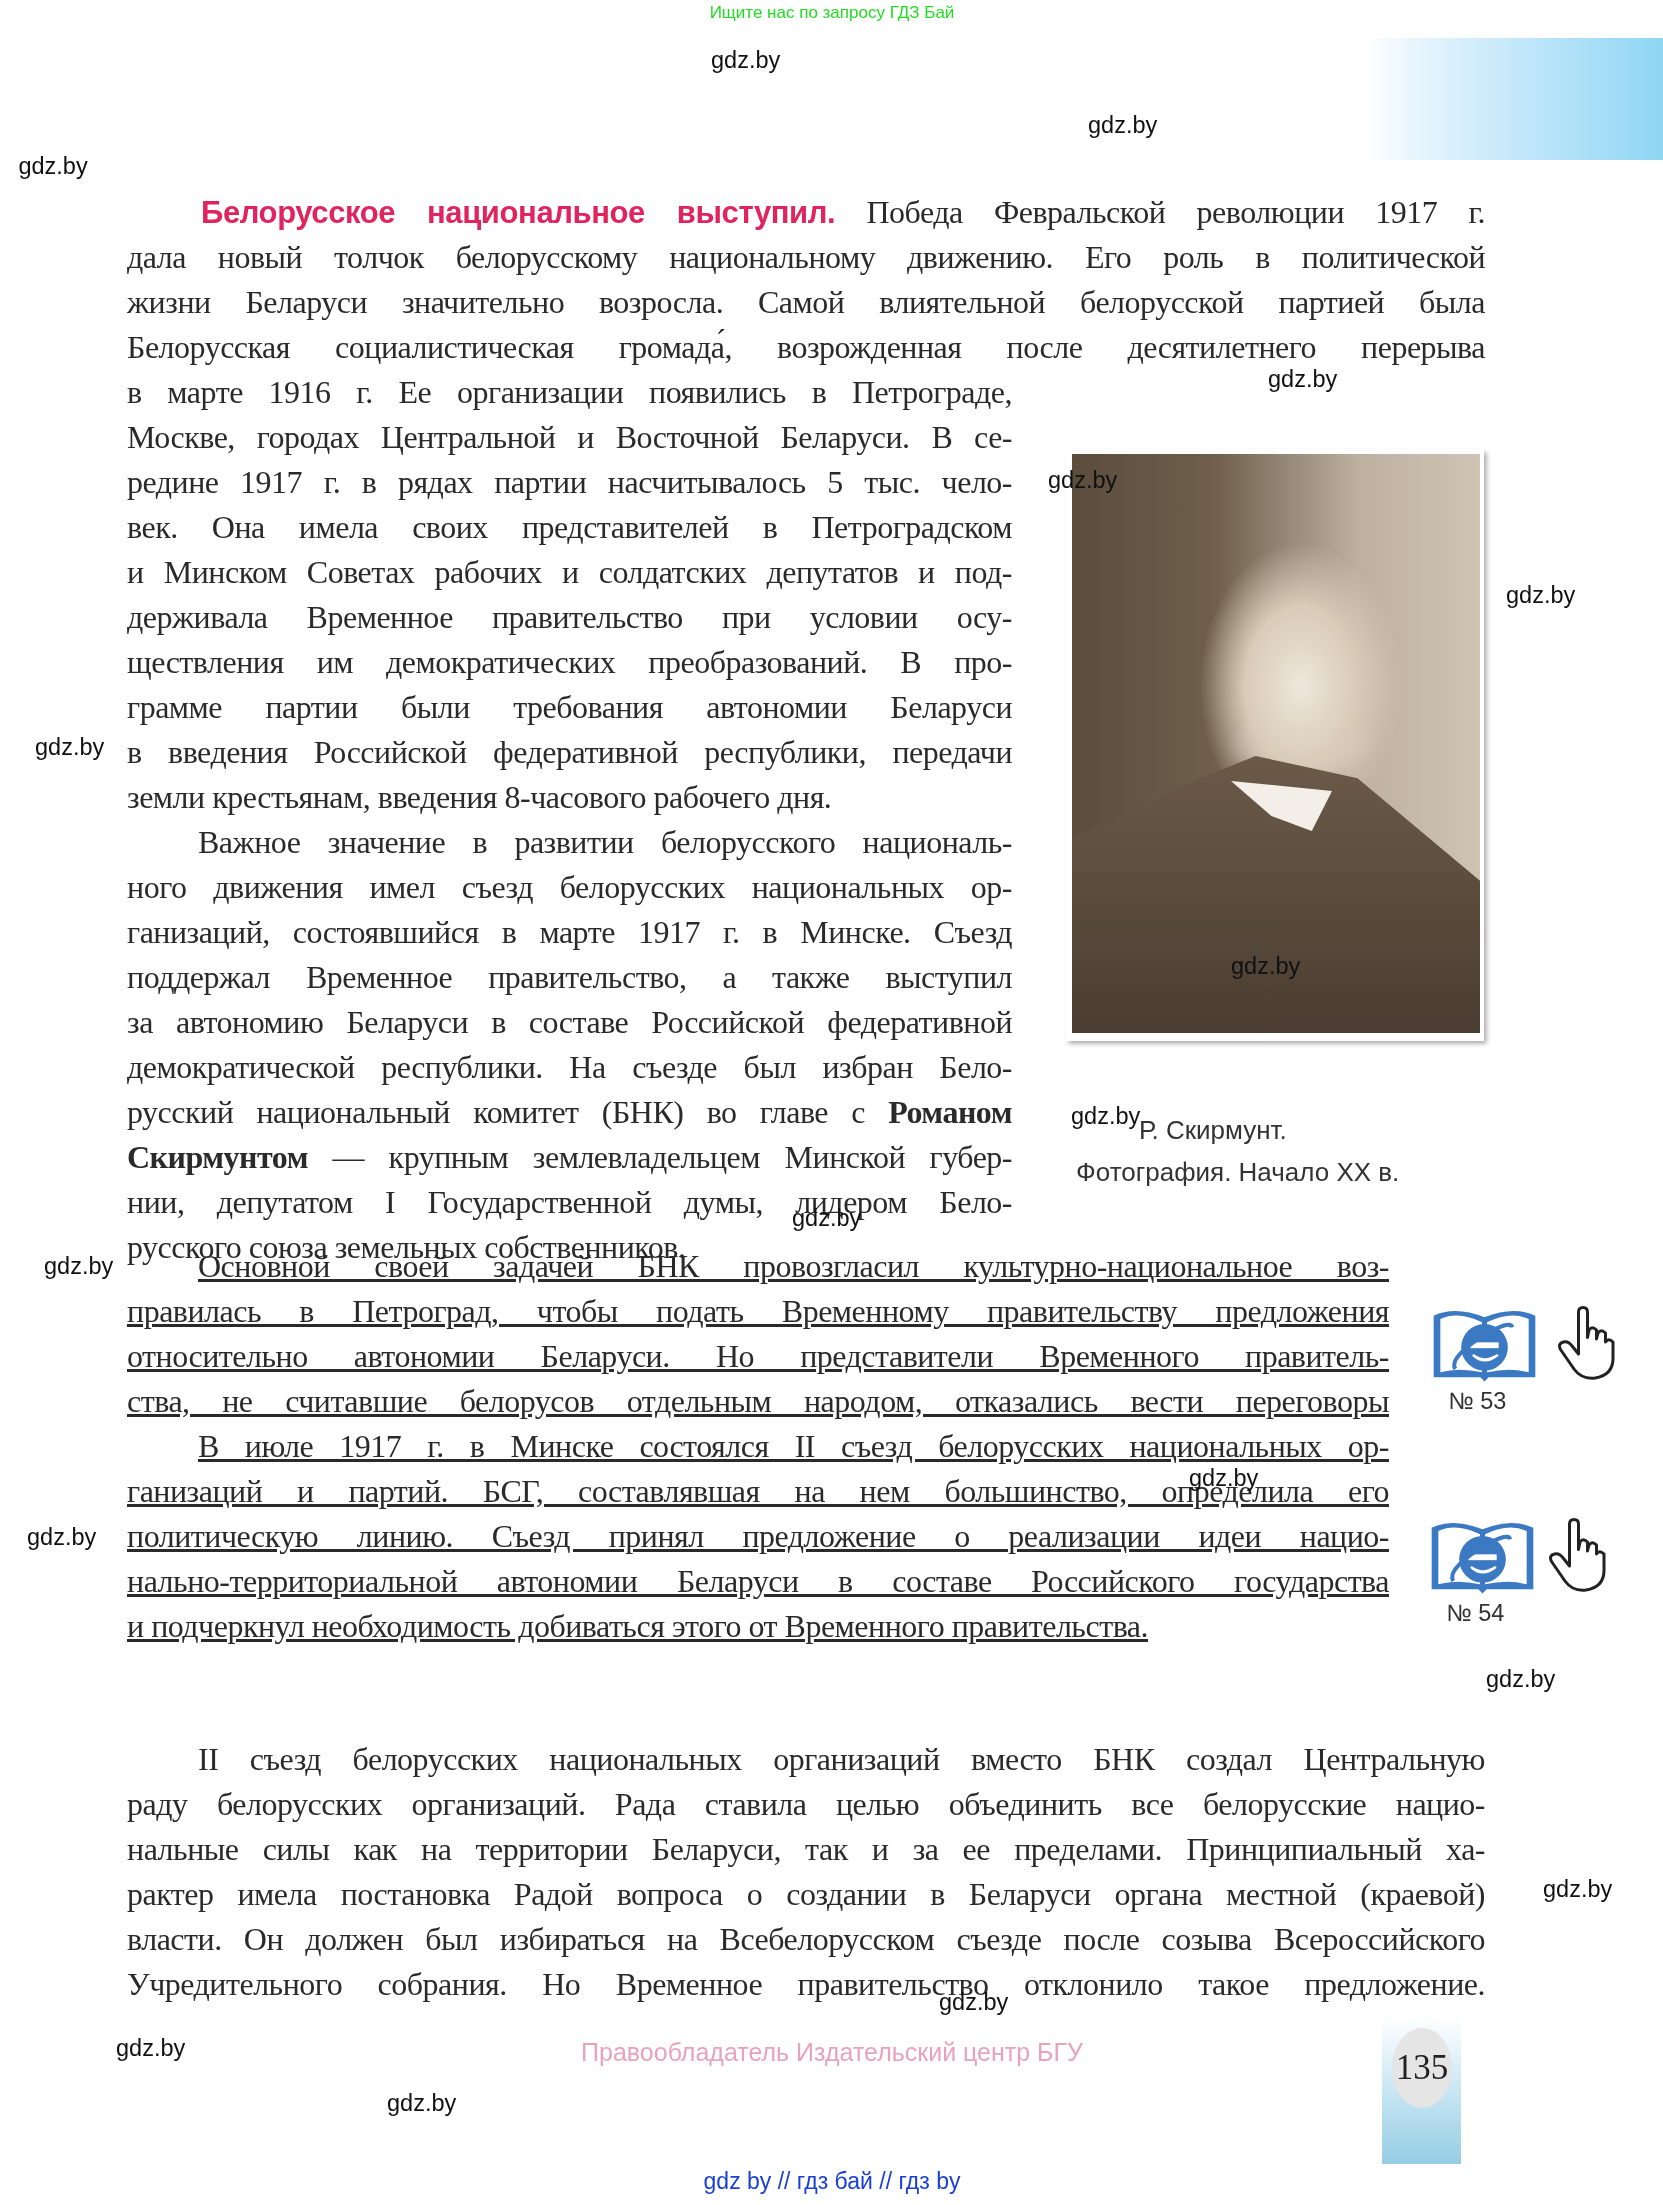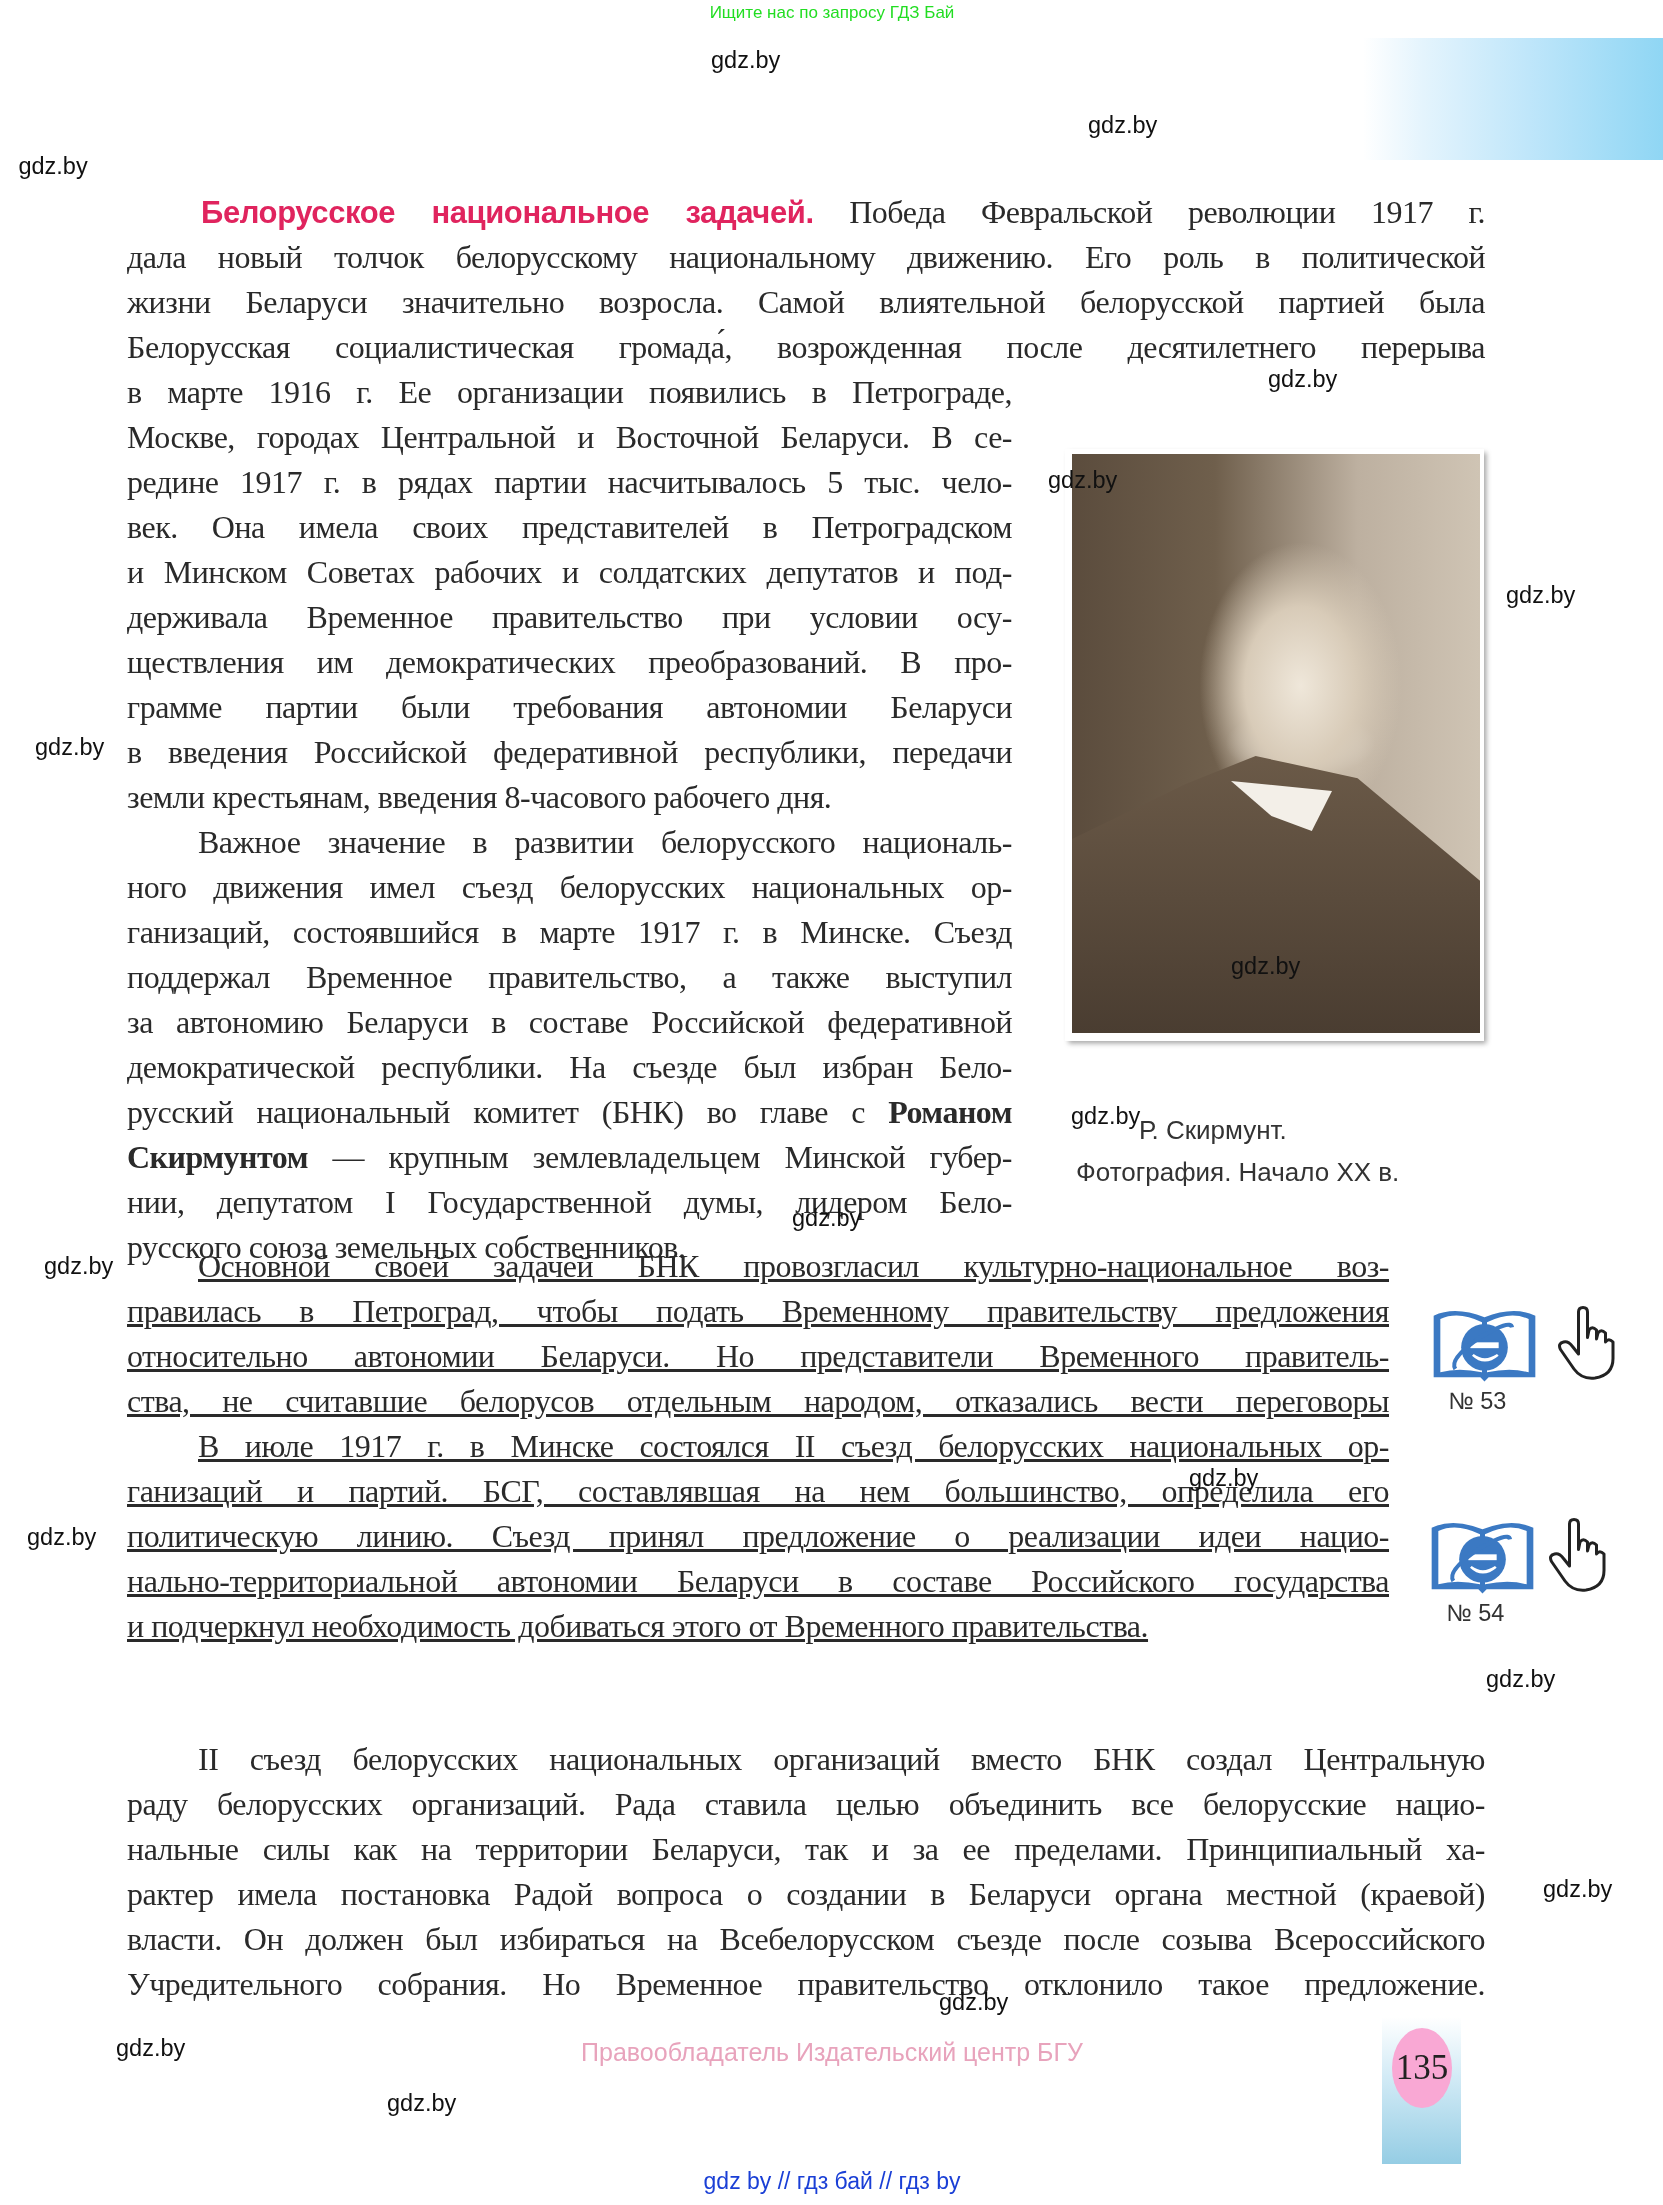--- a/index.html
+++ b/index.html
@@ -18,33 +18,33 @@
     background:
       radial-gradient(ellipse 101px 143px at 56% 40%, #efe7da 0%, #d8cbb8 55%, rgba(0,0,0,0) 100%),
       radial-gradient(ellipse 75px 34px at 56% 50%, rgba(255,255,255,0.7), rgba(0,0,0,0)),
       linear-gradient(to right, #5b4c3d 0%, #6f5f4c 35%, #bdb0a0 70%, #cfc4b4 100%); }
   .photo .coat { position:absolute; left:0; bottom:0; width:408px; height:277px; background:linear-gradient(to bottom, #6b5a48, #4a3d31); clip-path:polygon(0 30%, 28% 10%, 45% 0, 70% 8%, 100% 45%, 100% 100%, 0 100%); }
   .photo .collar { position:absolute; left:159px; top:327px; width:101px; height:50px; background:#f3efe8; clip-path:polygon(0 0,100% 20%, 80% 100%, 40% 70%); }
   .caption { font-family:"Liberation Sans", sans-serif; font-size:26px; color:#333; line-height:42px; }
   .eicon { width:109px; height:80px; }
   .num { font-family:"Liberation Sans", sans-serif; font-size:23.5px; color:#333; }
   .page-tab { left:1382px; top:2017px; width:79px; height:147px; background:linear-gradient(to bottom, #ffffff 0%, #d3ebf6 40%, #95cde4 100%); }
-  .page-circle { left:1392px; top:2028px; width:60px; height:80px; border-radius:50%; background:#f9a8d4; display:flex; align-items:center; justify-content:center; font-family:"Liberation Serif", serif; font-size:35px; color:#222; }
+  .page-circle { left:1392px; top:2028px; width:60px; height:80px; border-radius:50%; background:#e5e5e5; display:flex; align-items:center; justify-content:center; font-family:"Liberation Serif", serif; font-size:35px; color:#222; }
   .copyright { left:0; top:2038px; width:1664px; text-align:center; font-family:"Liberation Sans", sans-serif; font-size:25px; color:#e8a3bc; }
   .bottom-links { left:0; top:2168px; width:1664px; text-align:center; font-family:"Liberation Sans", sans-serif; font-size:23px; color:#1a3fd6; }
 </style>
 </head>
 <body>
 
 <div class="abs top-banner">Ищите нас по запросу ГДЗ Бай</div>
 
 <div class="abs grad-top"></div>
 
 <div class="abs text-col" style="left:127px; top:190px; width:1358px;">
-  <span class="line" style="padding-left:74px;"><span class="heading">Белорусское национальное задачей.</span><span> Победа Февральской революции 1917 г.</span></span>
+  <span class="line" style="padding-left:74px;"><span class="heading">Белорусское национальное выступил.</span><span> Победа Февральской революции 1917 г.</span></span>
   <span class="line">дала новый толчок белорусскому национальному движению. Его роль в политической</span>
   <span class="line">жизни Беларуси значительно возросла. Самой влиятельной белорусской партией была</span>
   <span class="line">Белорусская социалистическая громада́, возрожденная после десятилетнего перерыва</span>
 </div>
 
 <div class="abs text-col" style="left:127px; top:370px; width:885px;">
   <span class="line">в марте 1916 г. Ее организации появились в Петрограде,</span>
   <span class="line">Москве, городах Центральной и Восточной Беларуси. В се-</span>
   <span class="line">редине 1917 г. в рядах партии насчитывалось 5 тыс. чело-</span>
   <span class="line">век. Она имела своих представителей в Петроградском</span>

